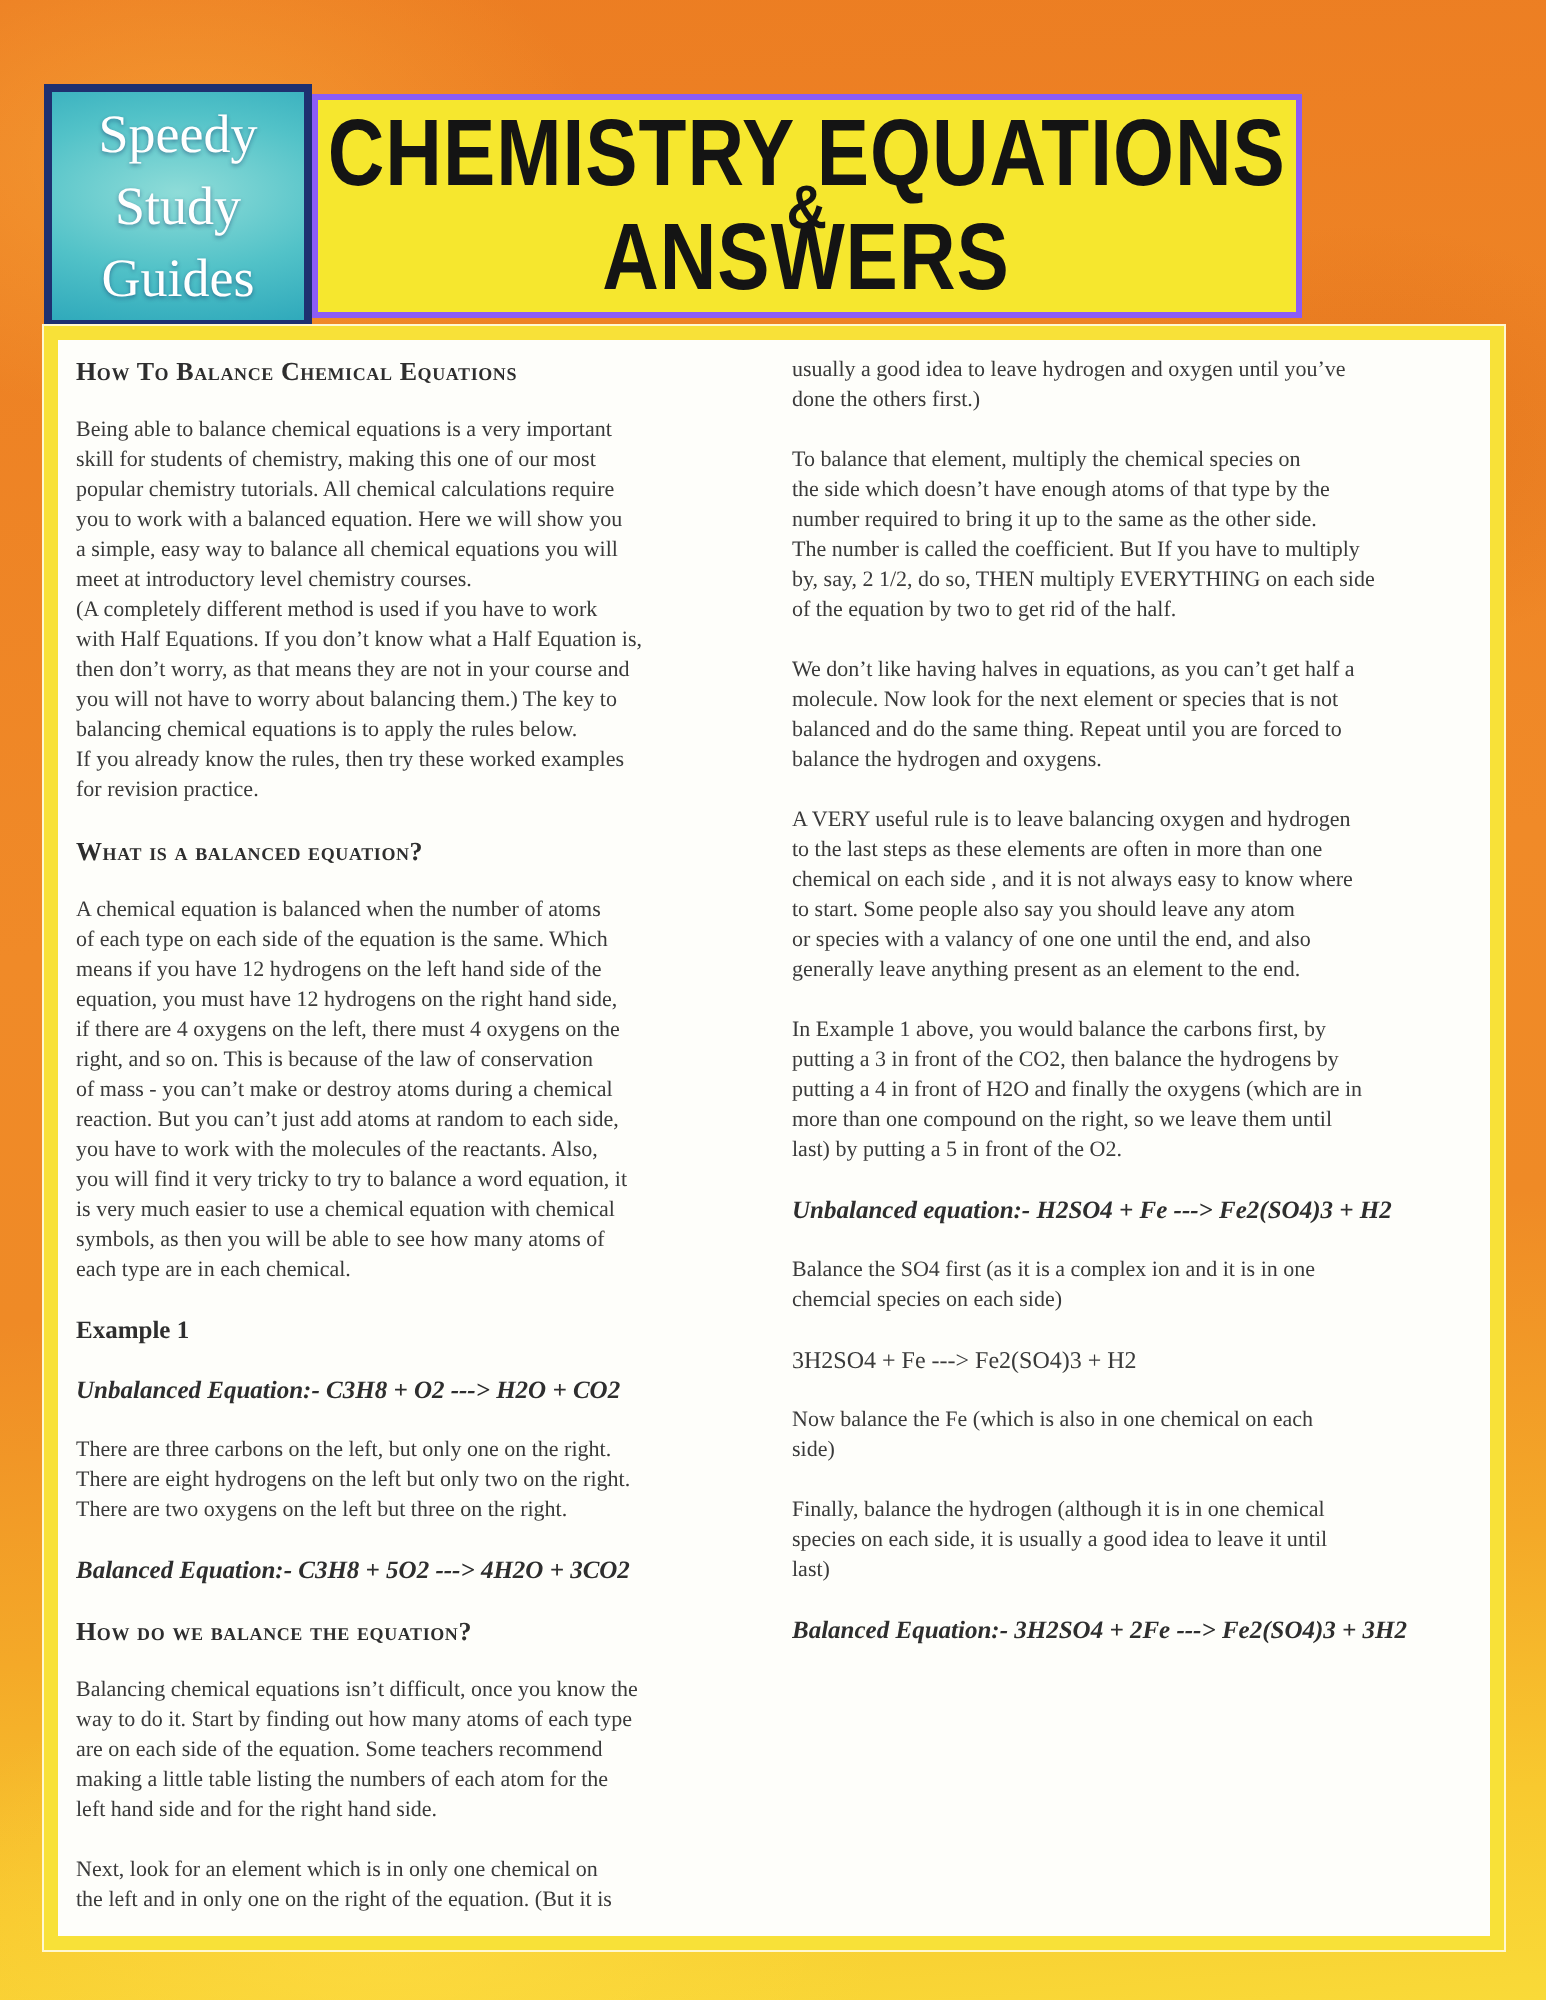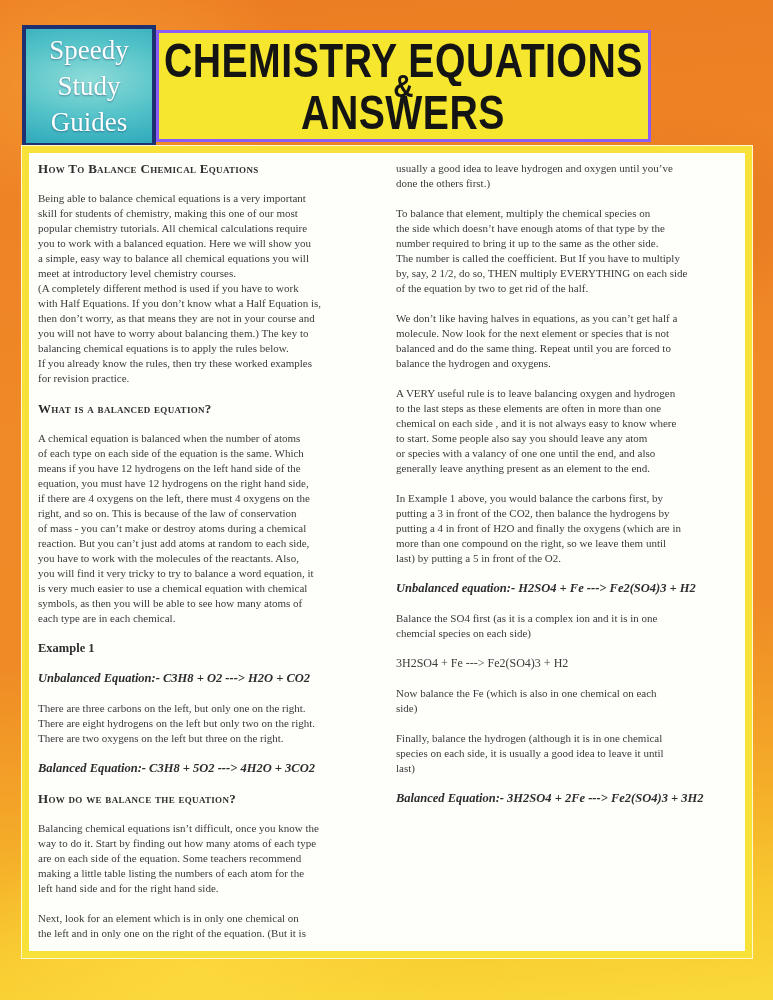--- a/index.html
+++ b/index.html
@@ -12,21 +12,21 @@
     position:absolute;inset:0;
     background:
       radial-gradient(ellipse 320px 200px at 12% 8%, rgba(255,190,70,.40), transparent 65%),
       radial-gradient(ellipse 260px 180px at 88% 22%, rgba(200,80,10,.28), transparent 60%),
       radial-gradient(ellipse 300px 160px at 45% 40%, rgba(255,160,40,.25), transparent 60%),
       radial-gradient(ellipse 420px 240px at 65% 78%, rgba(255,180,40,.35), transparent 60%),
       radial-gradient(ellipse 380px 220px at 25% 97%, rgba(255,225,70,.55), transparent 65%),
       linear-gradient(175deg,#ec7d22 0%,#f08a28 45%,#ef8a26 62%,#f4a928 78%,#f8c92f 90%,#f9da38 100%);
   }
   
-  .header{position:absolute;left:22px;top:25px;width:622px;height:122px;display:flex;}
+  .header{position:absolute;left:22px;top:42px;width:622px;height:122px;display:flex;}
   .logo-box{
     width:134px;height:122px;box-sizing:border-box;flex:none;
     border:4px solid #1e3070;
     background:radial-gradient(120% 62% at 50% 44%, #8edcd8 0%, #52c2c8 55%, #2fa9bb 100%);
     display:flex;flex-direction:column;align-items:center;justify-content:center;
   }
   .logo-line{
     color:#ffffff;font-family:"Liberation Serif",serif;font-size:27px;line-height:36px;
     text-shadow:0 1px 2px rgba(20,40,90,.45);
   }
@@ -39,21 +39,21 @@
     font-family:"Liberation Sans",sans-serif;font-weight:bold;color:#141414;
     font-size:40px;line-height:40px;letter-spacing:.5px;transform:scale(.98,1.18);
     white-space:nowrap;
   }
   .title-amp{
     font-family:"Liberation Sans",sans-serif;font-weight:bold;color:#141414;
     font-size:28px;line-height:22px;margin:-4px 0 -6px;transform:scaleY(1.1);
   }
   
   .panel{
-    position:absolute;left:22px;top:146px;width:730px;height:812px;box-sizing:border-box;
+    position:absolute;left:22px;top:163px;width:730px;height:812px;box-sizing:border-box;
     background:#fefefa;border:7px solid #f8e138;outline:1px solid #fff8d0;
     display:flex;gap:20px;padding:8px 10px 6px 9px;
   }
   .col{overflow:hidden;color:#3a3a3a;}
   .col-left{width:338px;flex:none;}
   .col-right{flex:1;}
   .sc-heading{
     font-weight:bold;font-variant:small-caps;letter-spacing:.3px;
     font-size:13px;line-height:15px;color:#2e2e2e;margin:0 0 15px;
   }

